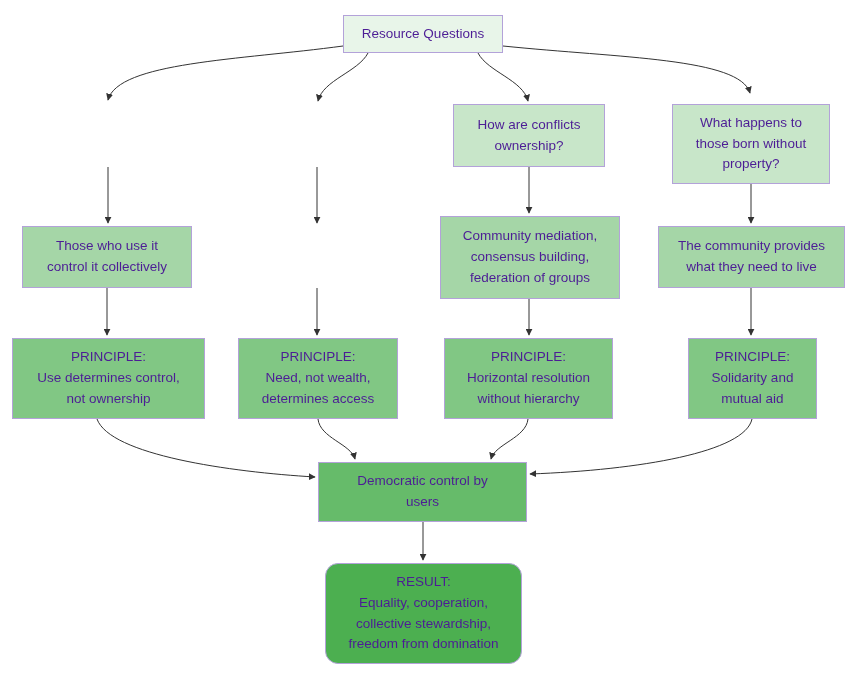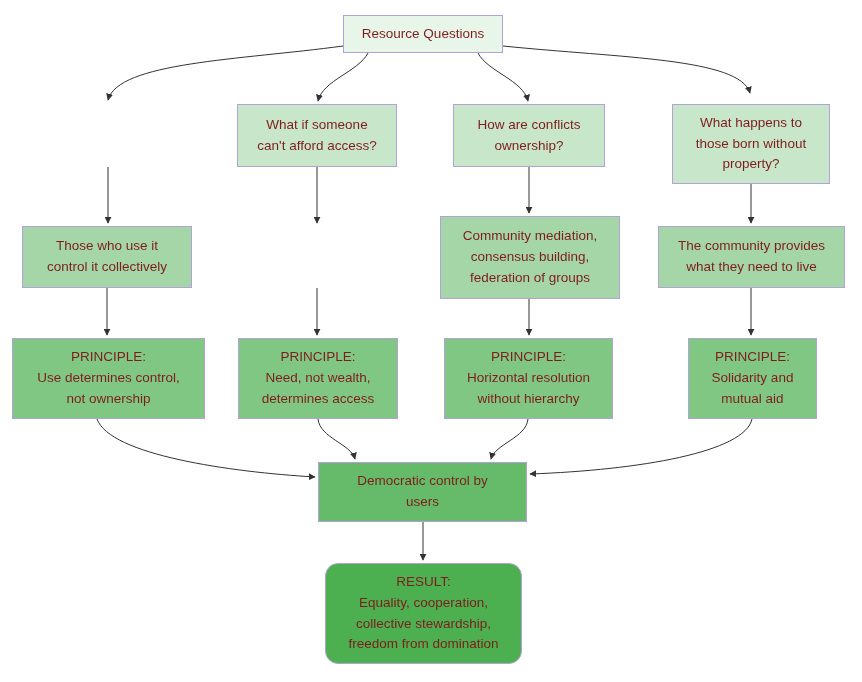--- a/index.html
+++ b/index.html
@@ -11,21 +11,21 @@
     overflow:hidden;
   }
   .edges{position:absolute;left:0;top:0;width:862px;height:682px;}
   .node{
     position:absolute;
     box-sizing:border-box;
     display:flex;align-items:center;justify-content:center;
     text-align:center;
     white-space:pre-line;
     border:1px solid #b3a2d9;
-    color:#7f1d1d;
+    color:#4c1d95;
     font-size:13.5px;
     line-height:1.55;
     padding:4px 8px;
   }
   
   .n-resource {left:343px;top:15px; width:160px;height:38px; background:#e8f5e9;}
   .n-q1       {left:45px; top:104px;width:126px;height:63px; background:#c8e6c9;}
   .n-q2       {left:237px;top:104px;width:160px;height:63px; background:#c8e6c9;}
   .n-q3       {left:453px;top:104px;width:152px;height:63px; background:#c8e6c9;}
   .n-q4       {left:672px;top:96px; width:158px;height:80px; background:#c8e6c9;margin-top:8px;}
@@ -70,22 +70,20 @@
     <path class="edge" d="M97,419 C110,455 230,472 315,477" marker-end="url(#arrow)"></path>
     <path class="edge" d="M318,419 C320,438 351,444 355,459" marker-end="url(#arrow)"></path>
     <path class="edge" d="M528,419 C526,438 495,444 491,459" marker-end="url(#arrow)"></path>
     <path class="edge" d="M752,419 C745,452 640,470 530,474" marker-end="url(#arrow)"></path>
 
     <path class="edge" d="M423,522 L423,560" marker-end="url(#arrow)"></path>
   </svg>
 
   <div class="node n-resource">Resource Questions</div>
 
-  <div class="node n-q2">What if someone
-can't afford access?</div>
   <div class="node n-q3">How are conflicts
 ownership?</div>
   <div class="node n-q4">What happens to
 those born without
 property?</div>
 
   <div class="node n-a1">Those who use it
 control it collectively</div>
   <div class="node n-a3">Community mediation,
 consensus building,

